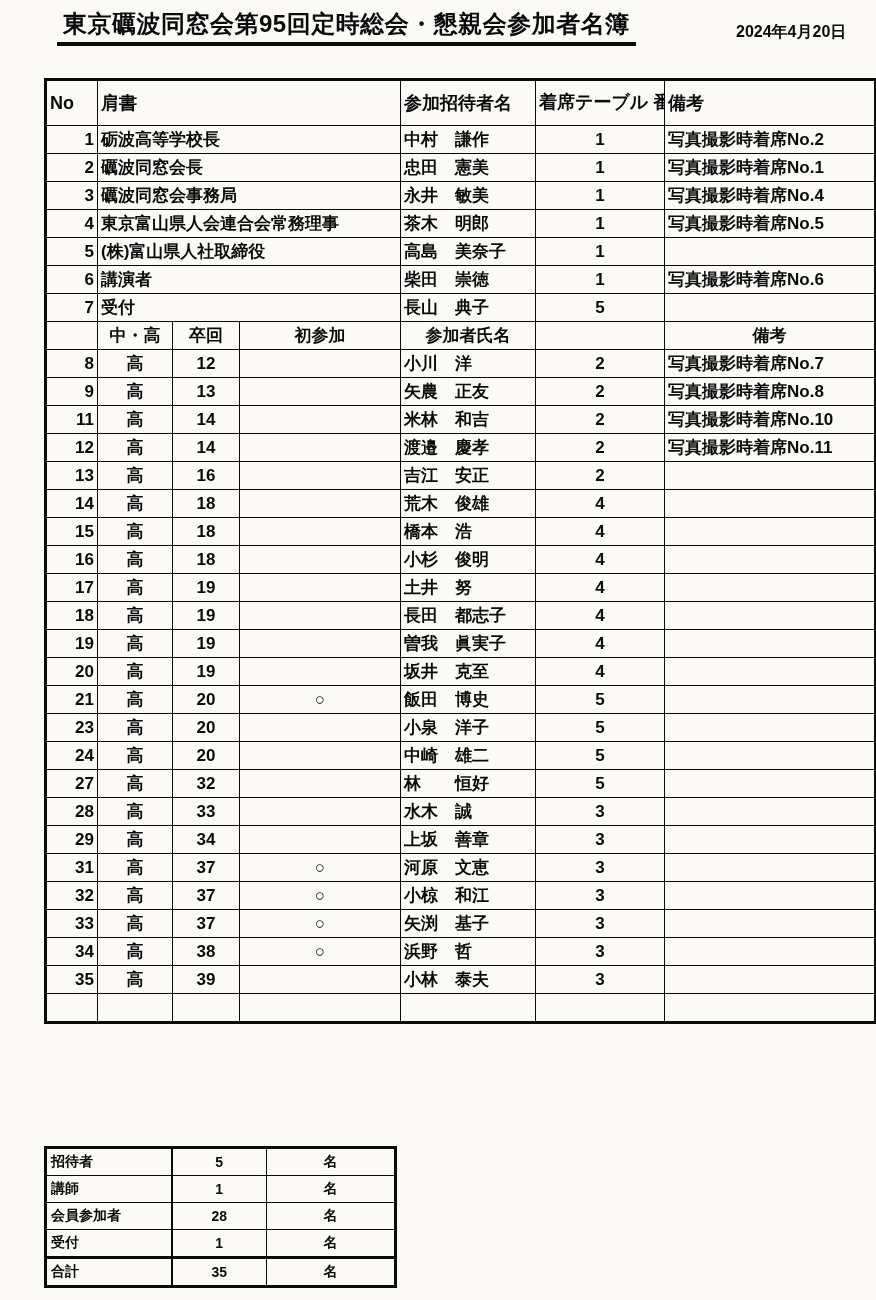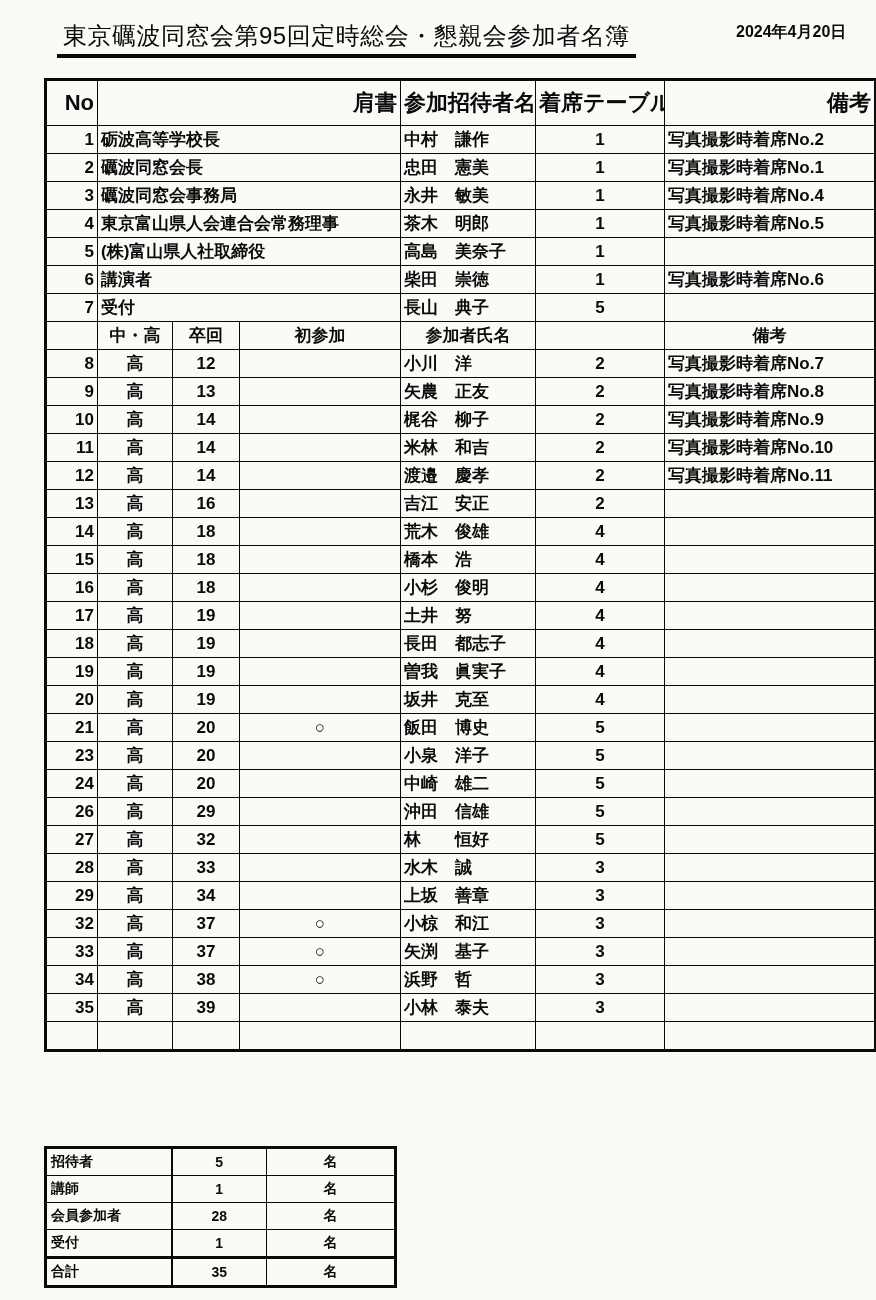--- a/index.html
+++ b/index.html
@@ -3,41 +3,41 @@
 <meta charset="utf-8">
 <style>
   html,body{margin:0;padding:0;}
   body{
     width:876px;height:1300px;position:relative;
     background:#fbfaf7;
     font-family:"Liberation Sans","DejaVu Sans",sans-serif;
     color:#0a0a0a;
   }
   .page-title{
-    position:absolute;left:57px;top:20px;
-    font-size:24px;font-weight:normal;letter-spacing:0.5px;
+    position:absolute;left:57px;top:8px;
+    font-size:24px;font-weight:bold;letter-spacing:0.5px;
     border-bottom:4px solid #0a0a0a;padding:0 6px 2px 6px;
     white-space:nowrap;
   }
   .page-date{
     position:absolute;left:736px;top:22px;
     font-size:16px;font-weight:bold;white-space:nowrap;
   }
   table{border-collapse:collapse;table-layout:fixed;}
   #main-table{
     position:absolute;left:44px;top:78px;width:830px;
     border:3px solid #0a0a0a;
   }
   #main-table td{
     border:1px solid #0a0a0a;
     font-size:17px;font-weight:bold;
     height:27px;padding:0 3px;overflow:hidden;white-space:nowrap;
     vertical-align:middle;
   }
-  #main-table tr.header-row td{height:44px;text-align:right;font-size:22px;}
+  #main-table tr.header-row td{height:44px;text-align:left;font-size:18px;}
   td.prewrap{white-space:pre-line;line-height:1.1;font-size:17px;}
   tr.thick-bottom td{border-bottom:3px solid #0a0a0a;}
   tr.thick-bottom2 td{border-bottom:2px solid #0a0a0a;}
   tr.empty-row td{height:33px;}
   .c-right{text-align:right;padding-right:4px;}
   .c-left{text-align:left;padding-left:5px;}
   .c-center{text-align:center;}
   .circle-cell{font-size:19px;text-align:center;}
   #summary-table{
     position:absolute;left:44px;top:1146px;width:350px;
@@ -146,42 +146,33 @@
       <tr>
         <td class="c-right">9</td>
         <td class="c-center">高</td>
         <td class="c-center">13</td>
         <td class="circle-cell"></td>
         <td class="c-left">矢農　正友</td>
         <td class="c-center">2</td>
         <td class="c-left">写真撮影時着席No.8</td>
       </tr>
       <tr>
-        <td class="c-right">10</td>
+        <td class="c-right">11</td>
         <td class="c-center">高</td>
         <td class="c-center">14</td>
         <td class="circle-cell"></td>
-        <td class="c-left">梶谷　柳子</td>
-        <td class="c-center">2</td>
-        <td class="c-left">写真撮影時着席No.9</td>
-      </tr>
-      <tr>
-        <td class="c-right">11</td>
+        <td class="c-left">米林　和吉</td>
+        <td class="c-center">2</td>
+        <td class="c-left">写真撮影時着席No.10</td>
+      </tr>
+      <tr>
+        <td class="c-right">12</td>
         <td class="c-center">高</td>
         <td class="c-center">14</td>
         <td class="circle-cell"></td>
-        <td class="c-left">米林　和吉</td>
-        <td class="c-center">2</td>
-        <td class="c-left">写真撮影時着席No.10</td>
-      </tr>
-      <tr>
-        <td class="c-right">12</td>
-        <td class="c-center">高</td>
-        <td class="c-center">14</td>
-        <td class="circle-cell"></td>
         <td class="c-left">渡邉　慶孝</td>
         <td class="c-center">2</td>
         <td class="c-left">写真撮影時着席No.11</td>
       </tr>
       <tr>
         <td class="c-right">13</td>
         <td class="c-center">高</td>
         <td class="c-center">16</td>
         <td class="circle-cell"></td>
         <td class="c-left">吉江　安正</td>
@@ -272,29 +263,20 @@
       <tr>
         <td class="c-right">24</td>
         <td class="c-center">高</td>
         <td class="c-center">20</td>
         <td class="circle-cell"></td>
         <td class="c-left">中崎　雄二</td>
         <td class="c-center">5</td>
         <td class="c-left"></td>
       </tr>
       <tr>
-        <td class="c-right">26</td>
-        <td class="c-center">高</td>
-        <td class="c-center">29</td>
-        <td class="circle-cell"></td>
-        <td class="c-left">沖田　信雄</td>
-        <td class="c-center">5</td>
-        <td class="c-left"></td>
-      </tr>
-      <tr>
         <td class="c-right">27</td>
         <td class="c-center">高</td>
         <td class="c-center">32</td>
         <td class="circle-cell"></td>
         <td class="c-left">林　　恒好</td>
         <td class="c-center">5</td>
         <td class="c-left"></td>
       </tr>
       <tr>
         <td class="c-right">28</td>
@@ -304,20 +286,29 @@
         <td class="c-left">水木　誠</td>
         <td class="c-center">3</td>
         <td class="c-left"></td>
       </tr>
       <tr>
         <td class="c-right">29</td>
         <td class="c-center">高</td>
         <td class="c-center">34</td>
         <td class="circle-cell"></td>
         <td class="c-left">上坂　善章</td>
+        <td class="c-center">3</td>
+        <td class="c-left"></td>
+      </tr>
+      <tr>
+        <td class="c-right">31</td>
+        <td class="c-center">高</td>
+        <td class="c-center">37</td>
+        <td class="circle-cell">○</td>
+        <td class="c-left">河原　文恵</td>
         <td class="c-center">3</td>
         <td class="c-left"></td>
       </tr>
       <tr>
         <td class="c-right">32</td>
         <td class="c-center">高</td>
         <td class="c-center">37</td>
         <td class="circle-cell">○</td>
         <td class="c-left">小椋　和江</td>
         <td class="c-center">3</td>

